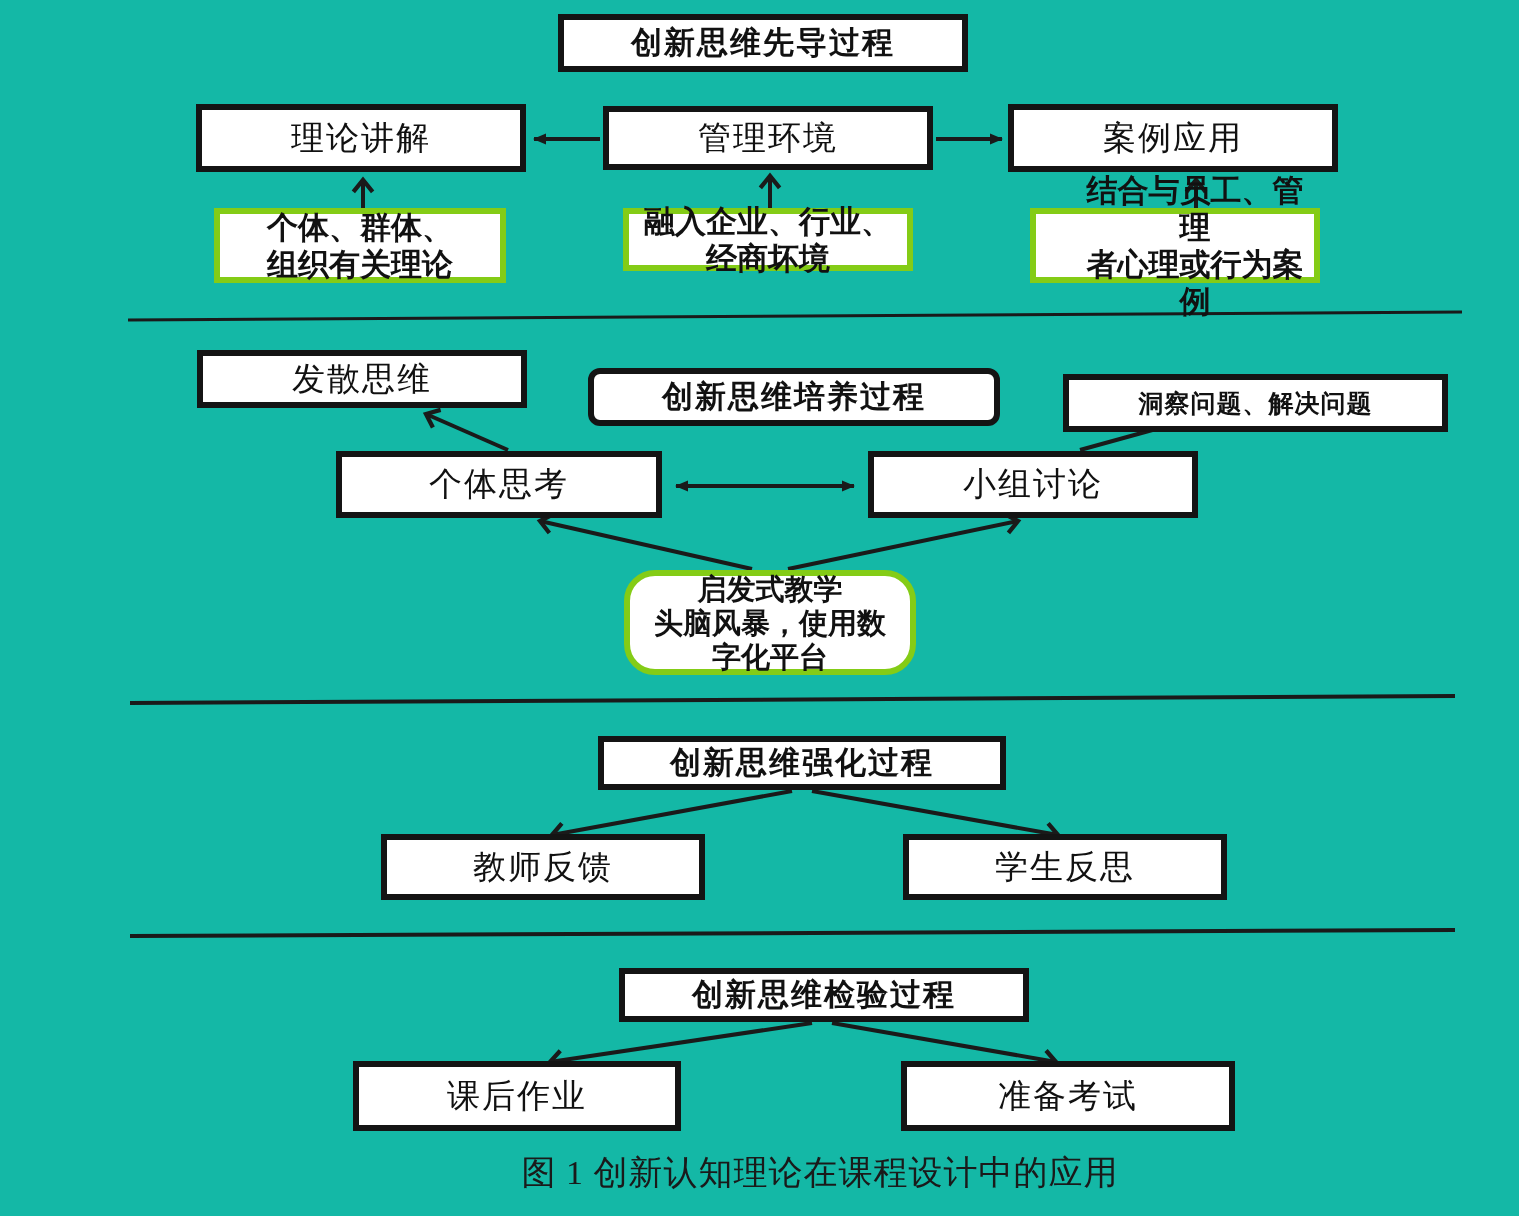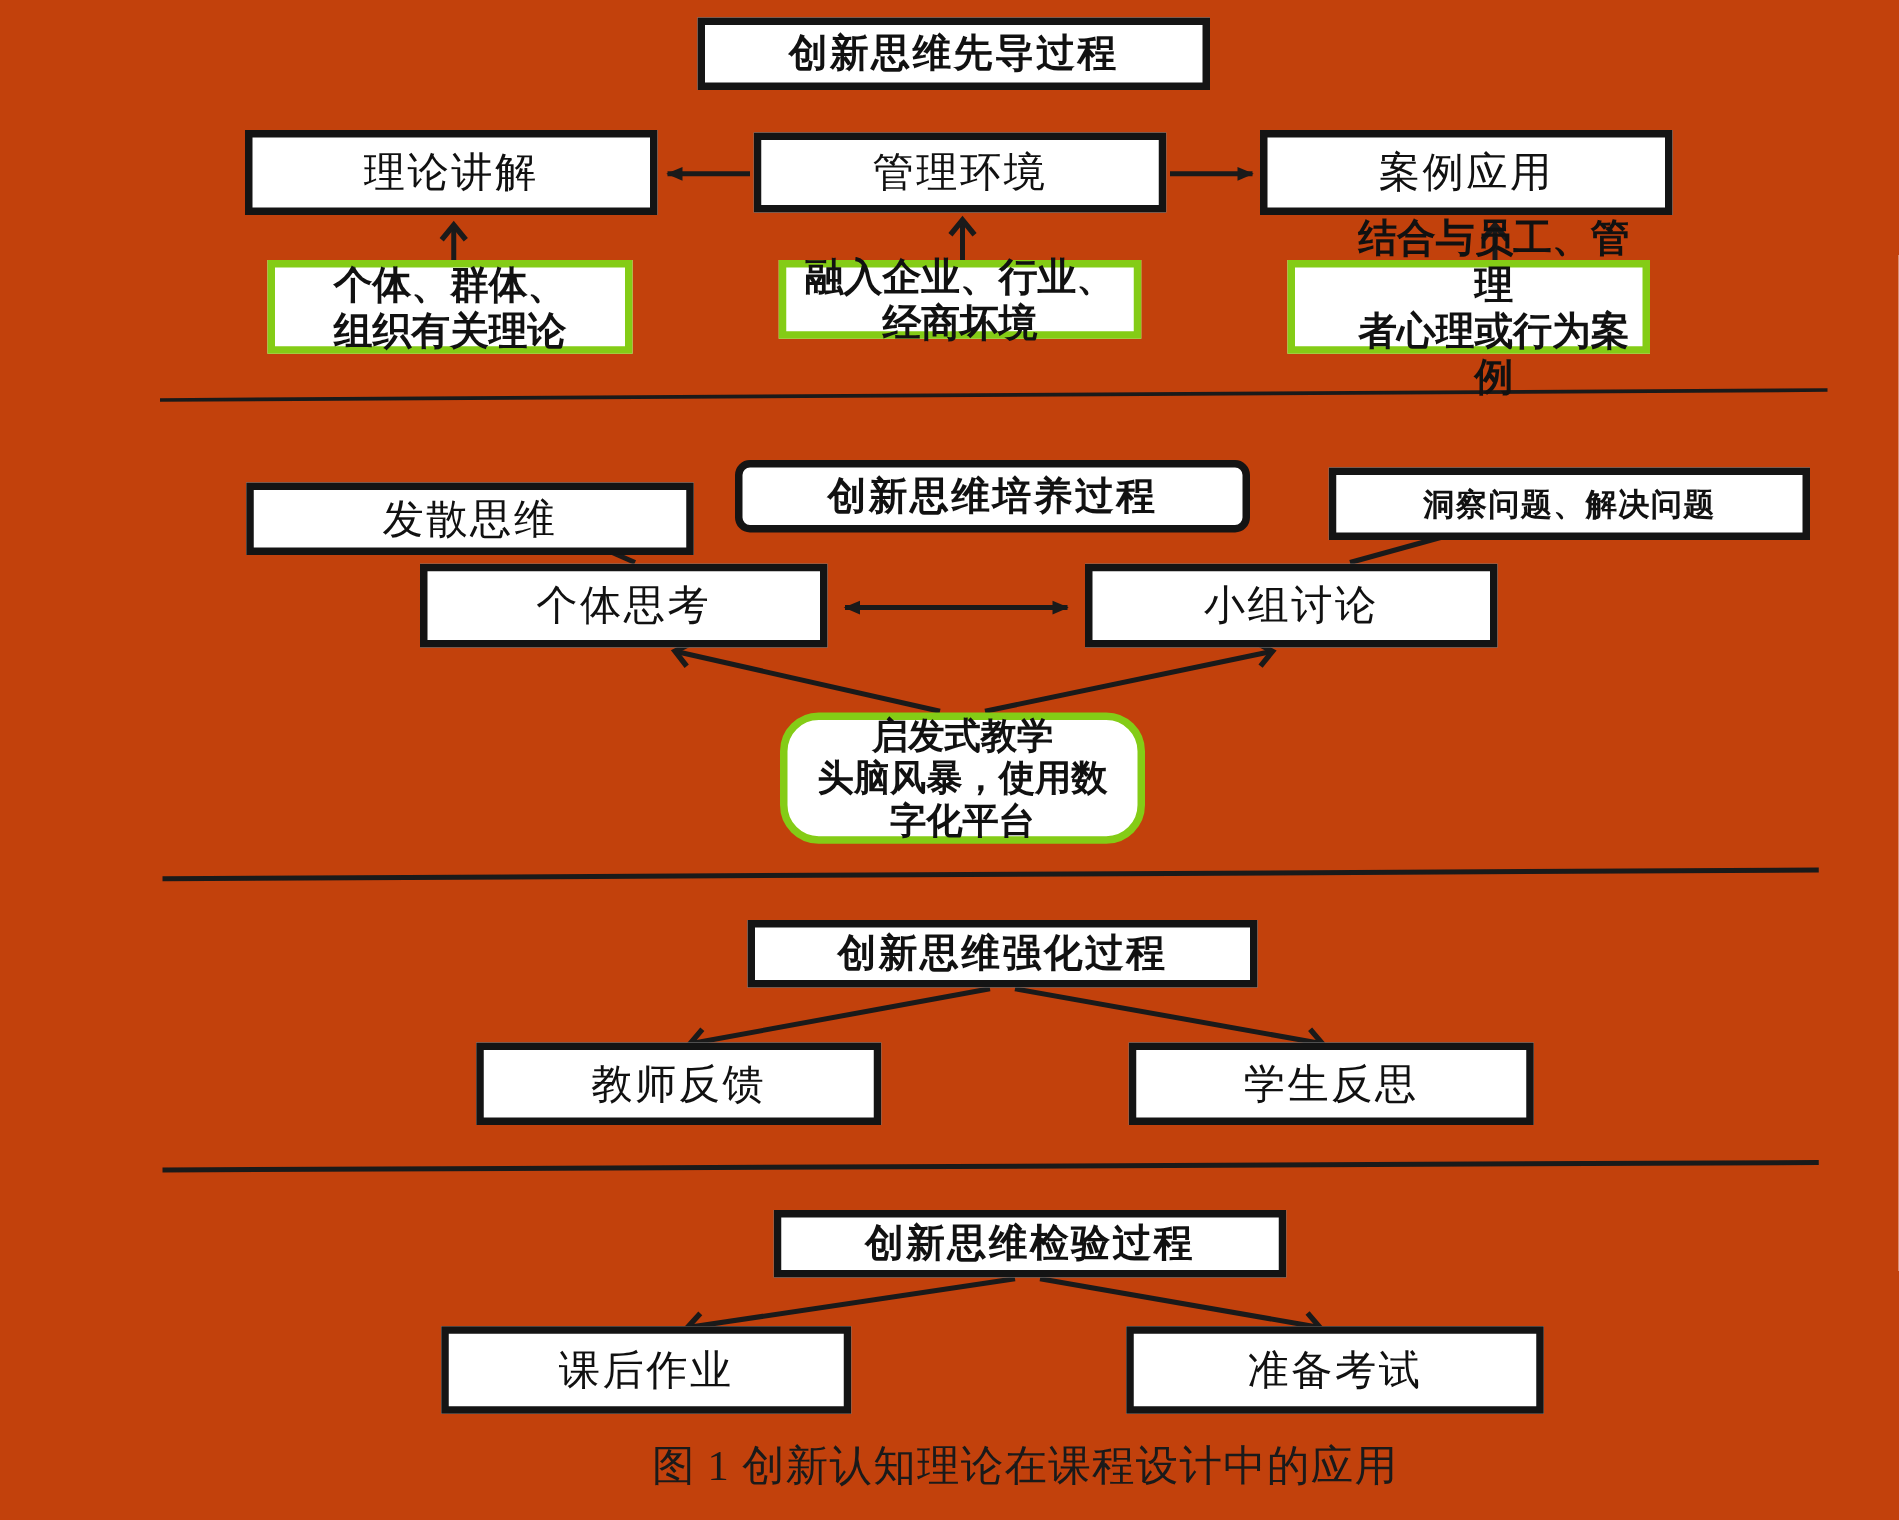--- a/index.html
+++ b/index.html
@@ -1,20 +1,20 @@
 <!DOCTYPE html>
 <html><head>
 <meta charset="utf-8">
 <style>
   html, body { margin: 0; padding: 0; background: #ffffff; }
   .canvas {
     position: relative;
     width: 1519px;
     height: 1216px;
-    background: #c2410c;
+    background: #14b8a6;
     font-family: "Liberation Sans", sans-serif;
     color: #111;
     overflow: hidden;
   }
   svg.lines { position: absolute; left: 0; top: 0; width: 1519px; height: 1216px; }
   .bx {
     position: absolute;
     background: #ffffff;
     display: flex;
     align-items: center;
@@ -82,21 +82,21 @@
   <div class="bx node" style="left:603px; top:106px; width:330px; height:64px;">管理环境</div>
   <div class="bx node" style="left:1008px; top:104px; width:330px; height:68px;">案例应用</div>
 
   <div class="bx note" style="left:214px; top:208px; width:292px; height:75px;">个体、群体、
 组织有关理论</div>
   <div class="bx note" style="left:623px; top:208px; width:290px; height:63px;">融入企业、行业、
 经商坏境</div>
   <div class="bx note" style="left:1030px; top:208px; width:290px; height:75px;padding-left:40px;">结合与员工、管理
 者心理或行为案例</div>
 
-  <div class="bx node" style="left:197px; top:350px; width:358px; height:58px;margin-top:36px;">发散思维</div>
+  <div class="bx node" style="left:197px; top:350px; width:330px; height:58px;">发散思维</div>
   <div class="bx ptitle" style="left:588px; top:368px; width:412px; height:58px;border-radius:12px;">创新思维培养过程</div>
   <div class="bx ptitle small" style="left:1063px; top:350px; width:385px; height:58px;">洞察问题、解决问题</div>
 
   <div class="bx node" style="left:868px; top:451px; width:330px; height:67px;">小组讨论</div>
   <div class="bx node" style="left:336px; top:451px; width:326px; height:67px;">个体思考</div>
 
   <div class="bx note note3" style="left:624px; top:570px; width:292px; height:105px;border-radius:31px;">启发式教学
 头脑风暴，使用数
 字化平台</div>
 

